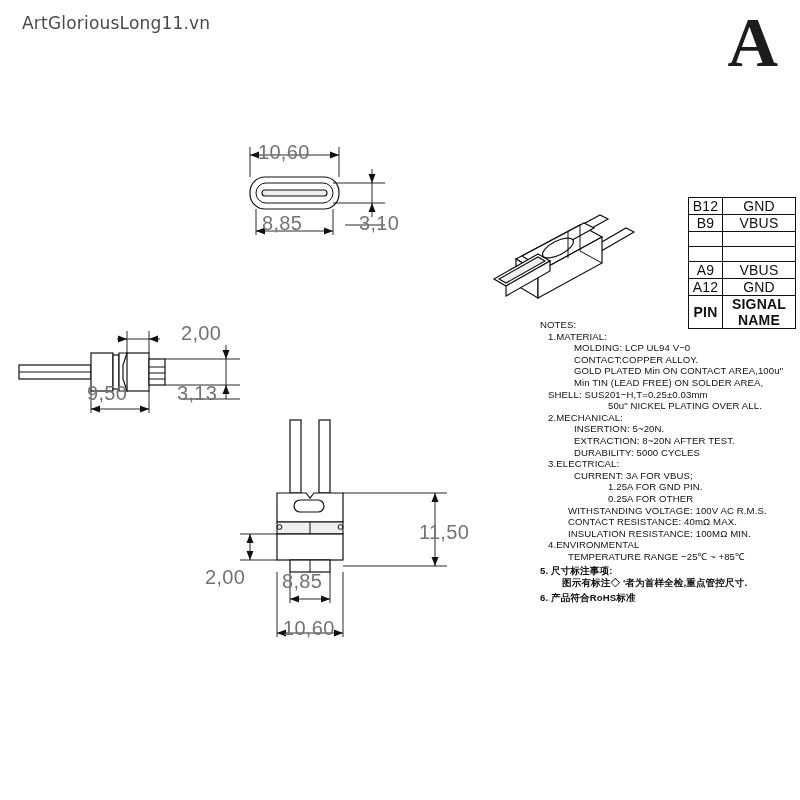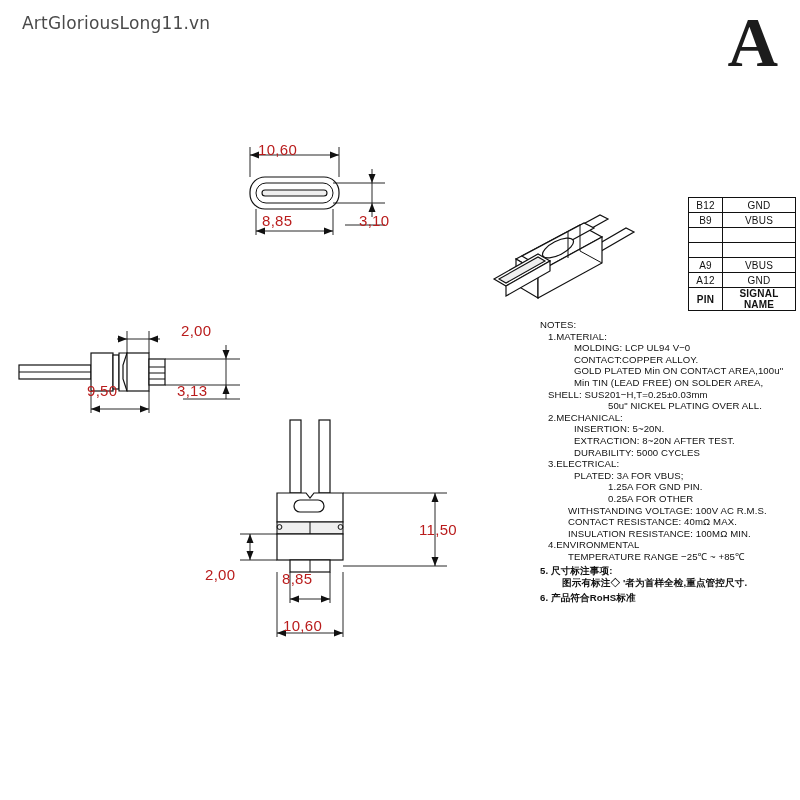--- a/index.html
+++ b/index.html
@@ -28,22 +28,22 @@
     font-family:"Liberation Serif",serif;
     font-size:70px;
     font-weight:700;
     color:#1c1c1c;
     line-height:1;
   }
 
   
   .dim{
     font-family:"Liberation Sans",sans-serif;
-    font-size:15px;
-    color:#b91c1c;
+    font-size:20px;
+    color:#737373;
     white-space:nowrap;
     letter-spacing:.3px;
   }
 
   
   #notes{
     left:540px;top:319px;
     width:258px;
   }
   #notes .nline{
@@ -70,21 +70,21 @@
 
   
   #pin-table{
     left:688px;top:197px;
     border-collapse:collapse;
     font-family:"Liberation Sans",sans-serif;
   }
   #pin-table td{
     border:1px solid #111;
     height:14px;
-    font-size:10px;
+    font-size:14px;
     text-align:center;
     color:#111;
     padding:0;
     letter-spacing:.2px;
     margin-top:28px;
   }
   #pin-table td.c1{width:33px;}
   #pin-table td.c2{width:72px;}
   #pin-table tr.hdr td{height:17px;font-weight:bold;}
 
@@ -294,21 +294,21 @@
     <div class="nline i2">CONTACT:COPPER  ALLOY.</div>
     <div class="nline i2">GOLD  PLATED  Min  ON  CONTACT  AREA,100u"</div>
     <div class="nline i2">Min  TIN  (LEAD  FREE)  ON  SOLDER  AREA,</div>
     <div class="nline i1">SHELL:  SUS201−H,T=0.25±0.03mm</div>
     <div class="nline i4">50u"  NICKEL  PLATING  OVER  ALL.</div>
     <div class="nline i1">2.MECHANICAL:</div>
     <div class="nline i2">INSERTION:  5~20N.</div>
     <div class="nline i2">EXTRACTION:  8~20N  AFTER  TEST.</div>
     <div class="nline i2">DURABILITY:  5000  CYCLES</div>
     <div class="nline i1">3.ELECTRICAL:</div>
-    <div class="nline i2">PLATED:  3A  FOR  VBUS;</div>
+    <div class="nline i2">CURRENT:  3A  FOR  VBUS;</div>
     <div class="nline i4">1.25A  FOR  GND  PIN.</div>
     <div class="nline i4 tiny">0.25A FOR OTHER</div>
     <div class="nline i3">WITHSTANDING VOLTAGE: 100V AC R.M.S.</div>
     <div class="nline i3">CONTACT  RESISTANCE:  40mΩ  MAX.</div>
     <div class="nline i3">INSULATION  RESISTANCE:  100MΩ  MIN.</div>
     <div class="nline i1">4.ENVIRONMENTAL</div>
     <div class="nline i3">TEMPERATURE  RANGE  −25℃  ~  +85℃</div>
     <div class="nline i0 cn" style="padding-top:3px;">5.  尺寸标注事项:</div>
     <div class="nline i5 cn">图示有标注◇ '者为首样全检,重点管控尺寸.</div>
     <div class="nline i0 cn" style="padding-top:3px;">6.  产品符合RoHS标准</div>

